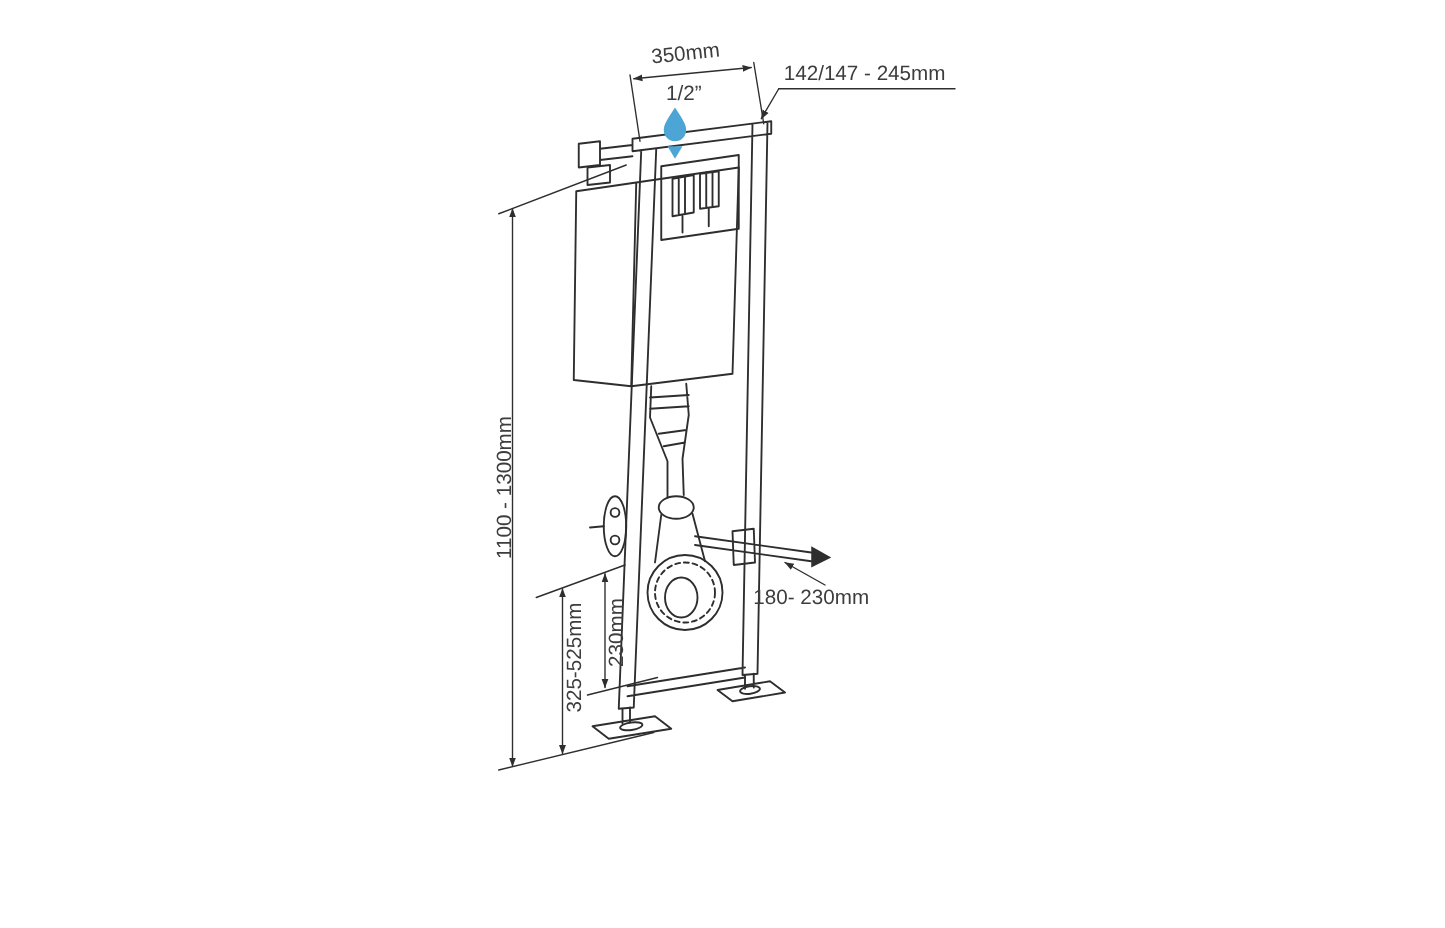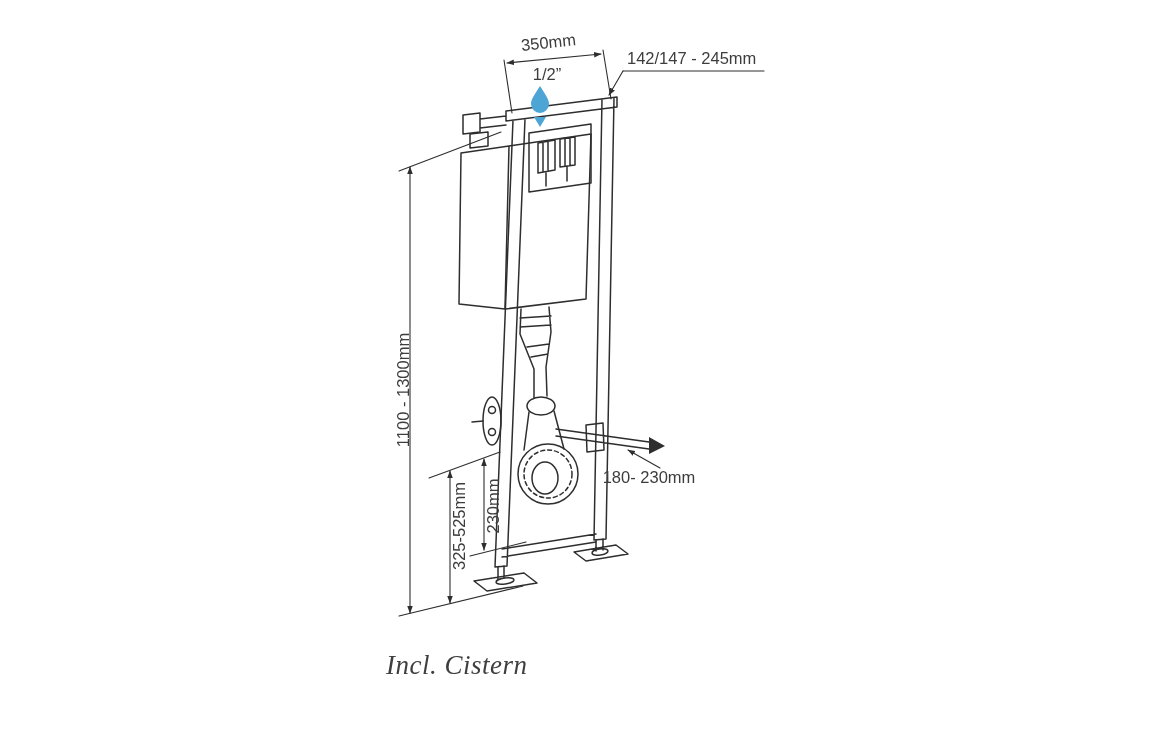--- a/index.html
+++ b/index.html
@@ -114,16 +114,15 @@
     <text class="lbl" x="549" y="48" text-anchor="middle" transform="rotate(-6 549 48)">350mm</text>
     <text class="lbl" x="627" y="64" text-anchor="start">142/147 - 245mm</text>
     <text class="lbl" x="547" y="80" text-anchor="middle">1/2”</text>
     <text class="lbl" x="403" y="390" dy="0.35em" text-anchor="middle" transform="rotate(-90 403 390)">1100 - 1300mm</text>
     <text class="lbl" x="459" y="526" dy="0.35em" text-anchor="middle" transform="rotate(-90 459 526)">325-525mm</text>
     <text class="lbl" x="493" y="506" dy="0.35em" text-anchor="middle" transform="rotate(-90 493 506)">230mm</text>
     <text class="lbl" x="649" y="483" text-anchor="middle">180- 230mm</text>
   </svg>
 
   <div class="caption">
-    <div class="sub">Incl. Cistern</div>
   </div>
 
 </div>
 
 </body></html>

